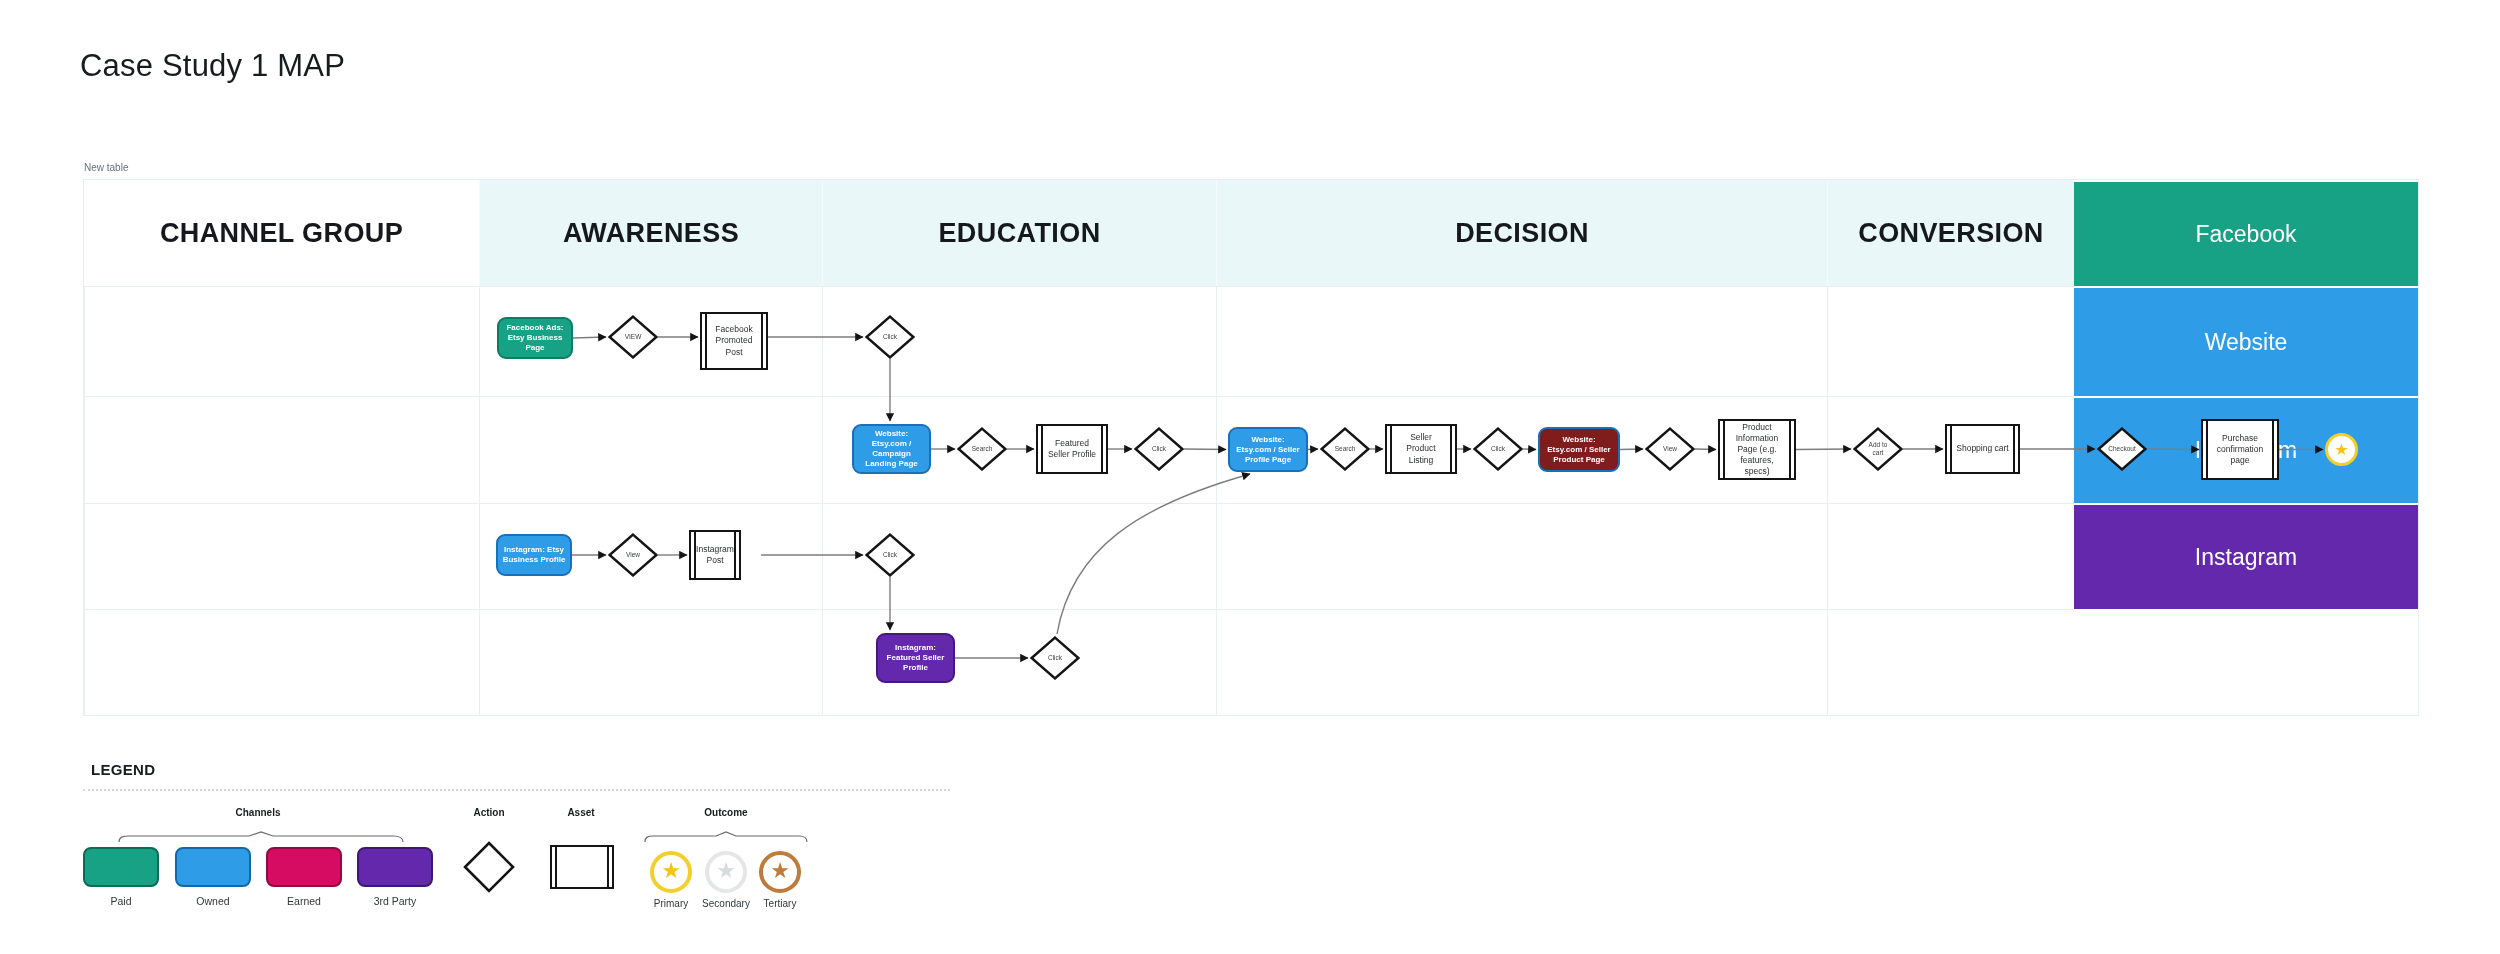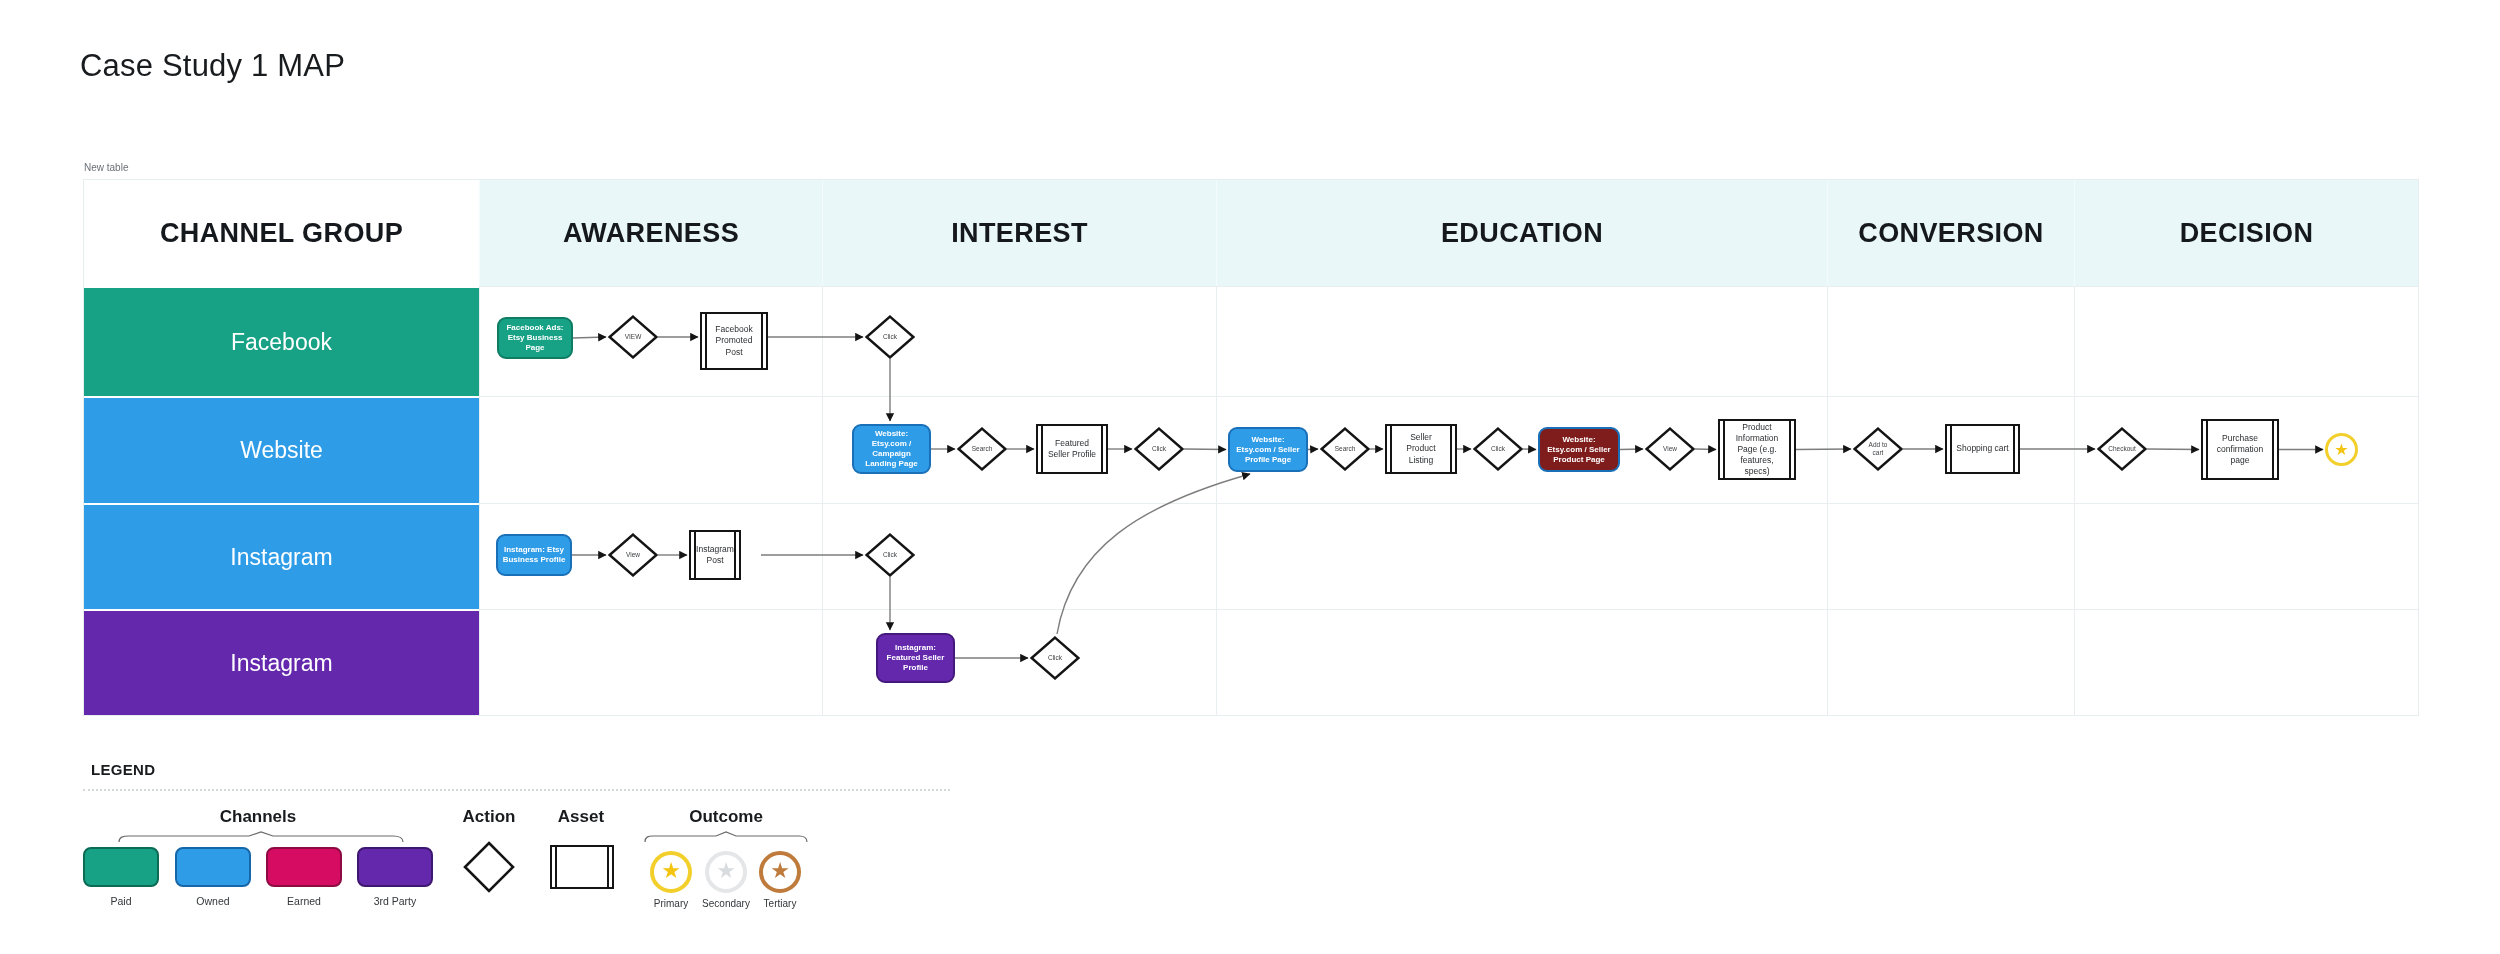--- a/index.html
+++ b/index.html
@@ -37,21 +37,21 @@
   .asset-node::before { left:3px; } .asset-node::after { right:3px; }
   .action-node svg { position:absolute; inset:0; }
   .action-label { position:absolute; inset:0; display:flex; align-items:center; justify-content:center;
     text-align:center; font-size:6.5px; line-height:1.2; color:#3a3d40; padding:10px; }
   .outcome-node { border-radius:50%; background:#fff; display:flex; align-items:center; justify-content:center; }
 
   
   #legend { position:absolute; left:83px; top:755px; width:900px; height:175px; }
   #legend-title { position:absolute; left:8px; top:6px; font-size:15px; font-weight:700; letter-spacing:.3px; }
   #legend-divider { position:absolute; left:0; top:34px; width:867px; border-top:2px dotted #d3d8db; }
-  .legend-group-label { position:absolute; top:52px; font-size:17px; font-weight:700; text-align:center; }
+  .legend-group-label { position:absolute; top:52px; font-size:10px; font-weight:700; text-align:center; }
   .legend-bracket { position:absolute; top:76px; }
   .swatch { position:absolute; top:92px; width:76px; height:40px; border-radius:8px; border:2px solid transparent; }
   .swatch-label { position:absolute; top:140px; width:76px; text-align:center; font-size:10.5px; color:#33373a; }
   .legend-asset-box { position:absolute; left:467px; top:90px; width:64px; height:44px;
     background:#fff; border:2px solid #141414; }
   .legend-asset-box::before,.legend-asset-box::after { content:""; position:absolute; top:0; bottom:0; width:2px; background:#141414; }
   .legend-asset-box::before { left:3px; } .legend-asset-box::after { right:3px; }
   .legend-circle { position:absolute; top:96px; width:42px; height:42px; border-radius:50%;
     background:#fff; border:4px solid; display:flex; align-items:center; justify-content:center; }
   .legend-circle .star { font-size:22px; line-height:1; transform:translateY(-1px); }
@@ -61,24 +61,23 @@
 <body>
 
 <div id="canvas">
 
   <div id="page-title">Case Study 1 MAP</div>
   <div id="table-tag">New table</div>
 
   <div id="journey-table">
     <div class="hdr">CHANNEL GROUP</div>
     <div class="hdr hdr-stage">AWARENESS</div>
-    <div class="hdr hdr-stage">INTEREST</div>
     <div class="hdr hdr-stage">EDUCATION</div>
+    <div class="hdr hdr-stage">DECISION</div>
     <div class="hdr hdr-stage">CONVERSION</div>
-    <div class="hdr hdr-stage">DECISION</div>
 
   <div class="row-label" style="background: rgb(23, 161, 133);">Facebook</div>
       <div class="body-cell"></div>
       <div class="body-cell"></div>
       <div class="body-cell"></div>
       <div class="body-cell"></div>
       <div class="body-cell"></div>
       <div class="row-label" style="background: rgb(47, 156, 232);">Website</div>
       <div class="body-cell"></div>
       <div class="body-cell"></div>

